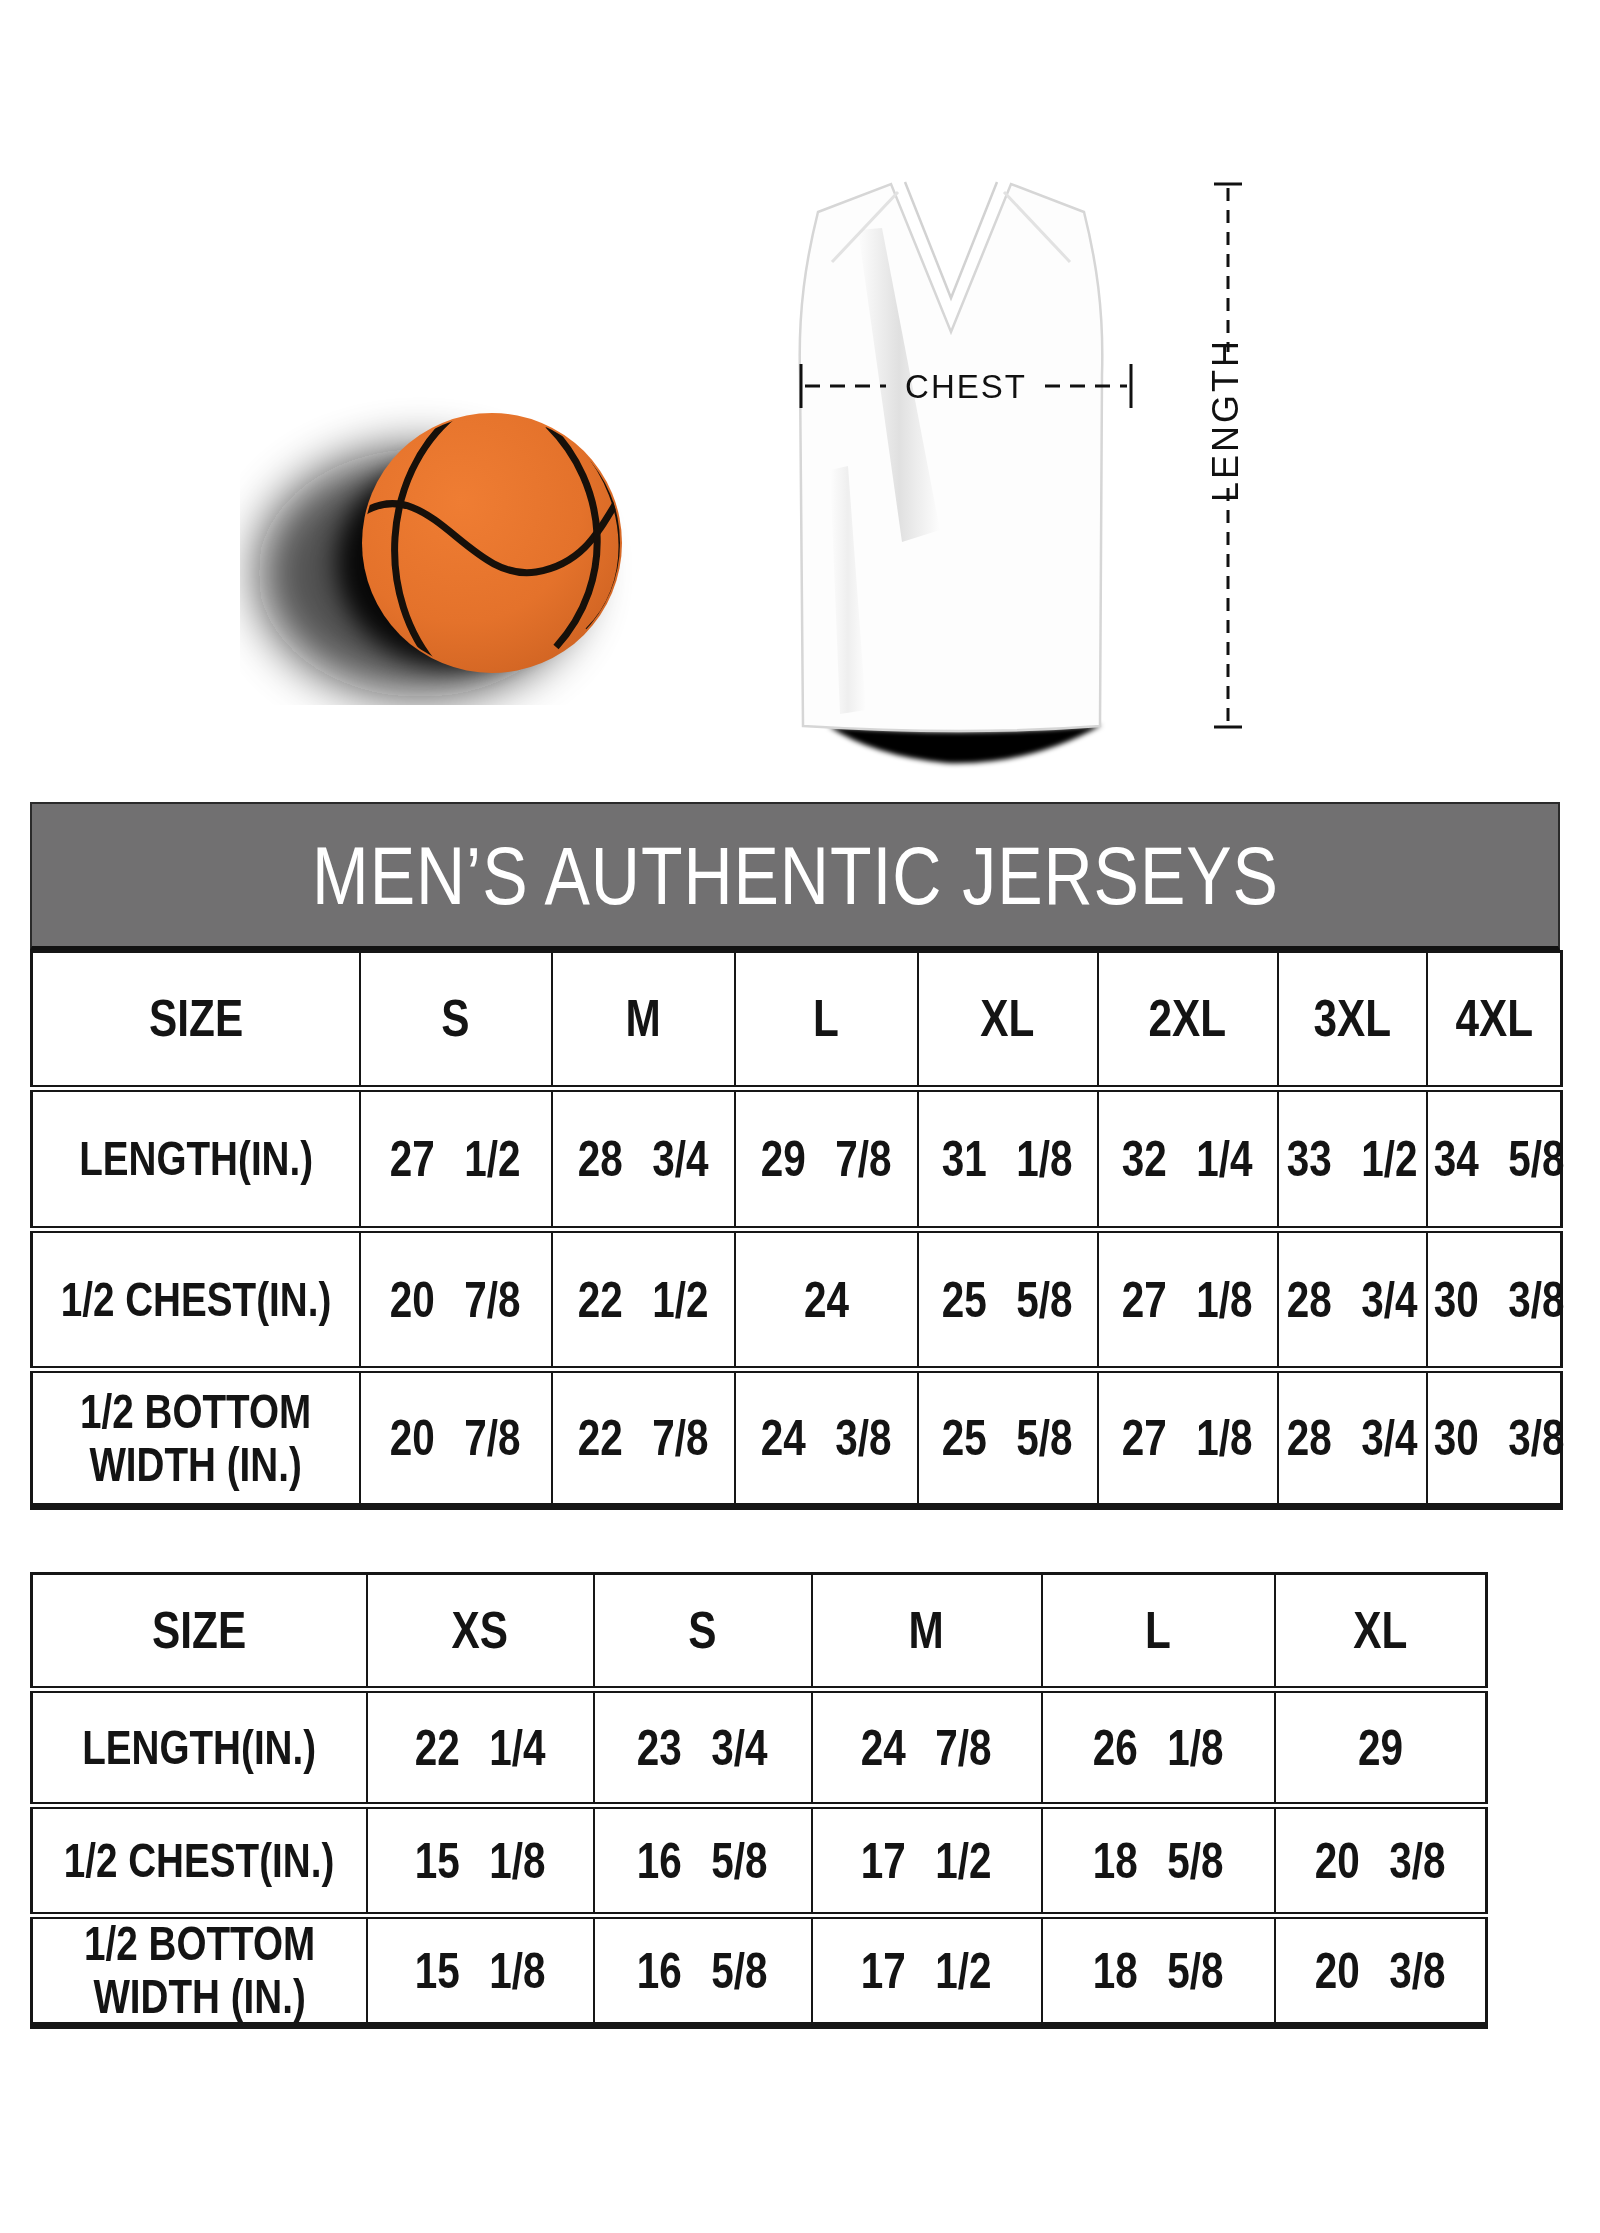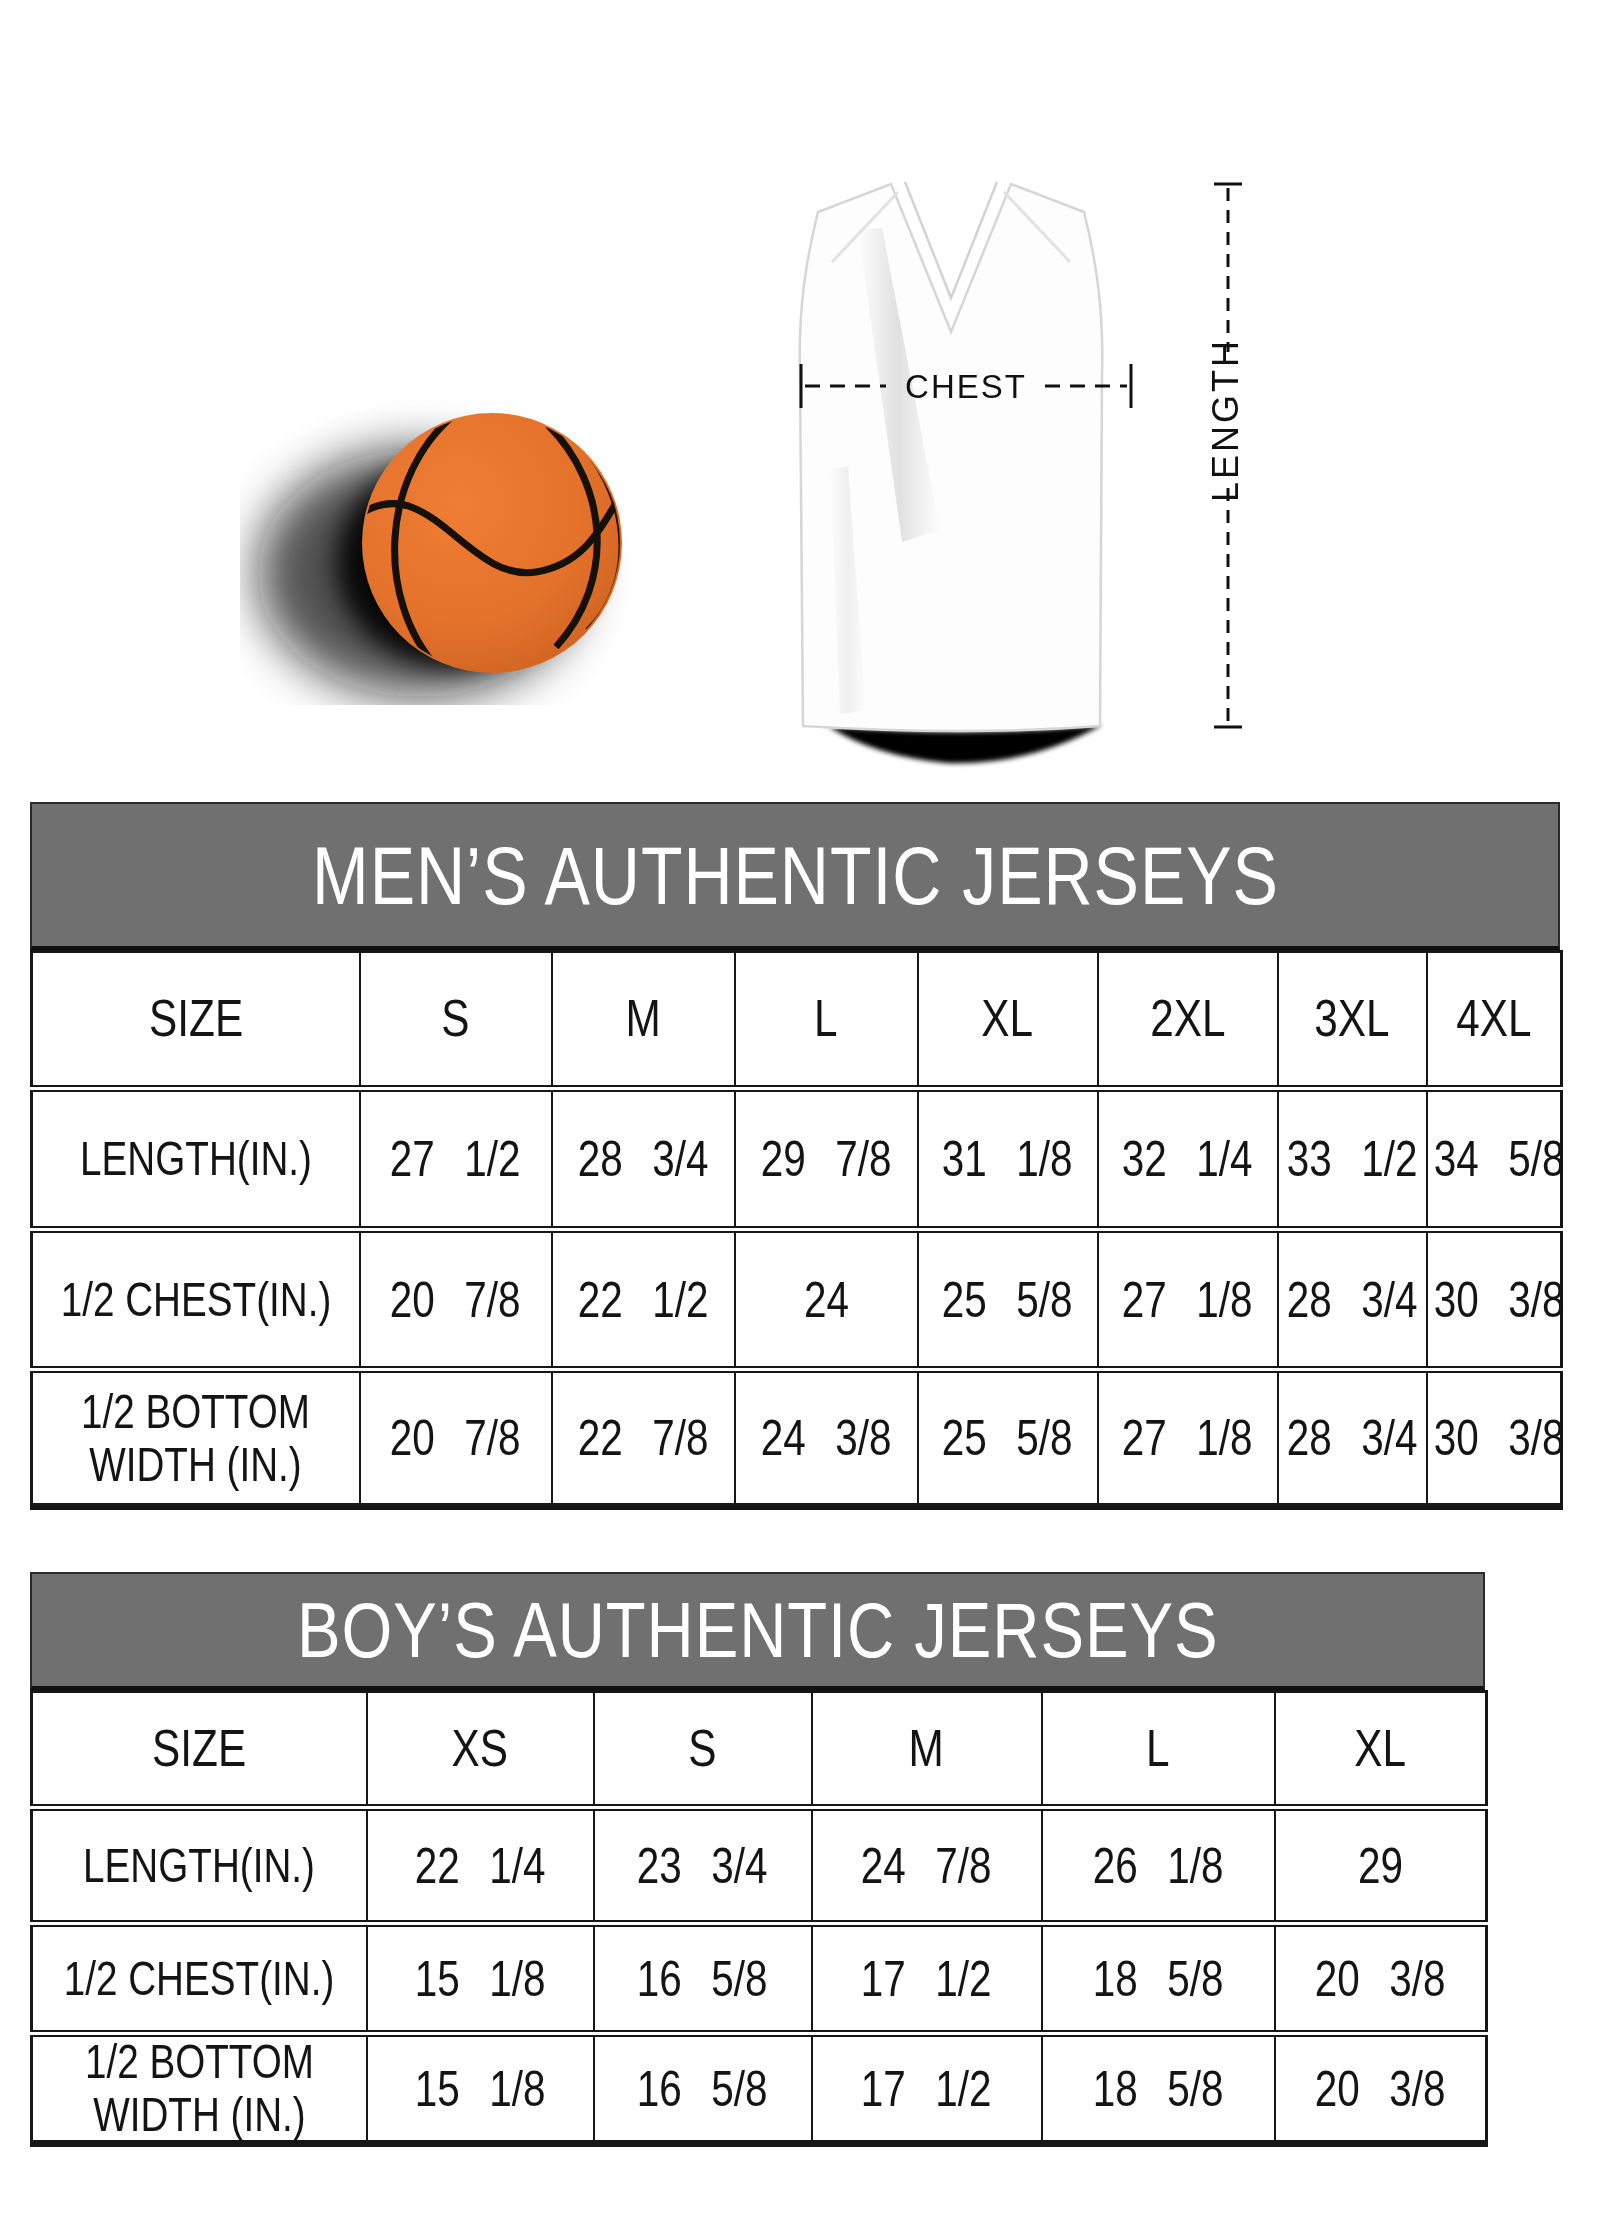--- a/index.html
+++ b/index.html
@@ -34,21 +34,21 @@
   #men-block .band .bt{font-size:74px;}
   #boys-block{top:1572px;width:1455px;}
   #boys-block .band{height:118px;}
   #boys-block .band .bt{font-size:71px;}
   table.size-table{
     border-collapse:collapse;table-layout:fixed;background:#fff;
     border:3px solid #161616;border-bottom:7px solid #161616;width:100%;
   }
   table.size-table td,table.size-table th{
     border-left:2px solid #161616;border-right:2px solid #161616;
-    text-align:center;vertical-align:middle;padding:0;font-weight:400;
+    text-align:center;vertical-align:middle;padding:0;font-weight:700;
   }
   table.size-table tr.sep td,table.size-table tr.sep th{
     border-top:7px double #161616;
   }
   .t{
     display:inline-block;transform:scale(0.92,1.14);transform-origin:center;
     white-space:nowrap;line-height:1.12;
   }
   .sz .t{font-size:46px;}
   .lbl .t{font-size:42px;}
@@ -203,23 +203,20 @@
         <td class="val"><span class="t">25 5/8</span></td>
         <td class="val"><span class="t">27 1/8</span></td>
         <td class="val"><span class="t">28 3/4</span></td>
         <td class="val"><span class="t">30 3/8</span></td>
       </tr>
     </tbody>
       </table>
   </div>
 
   <div class="tbl-block" id="boys-block">
-    <div class="band">
-      <span class="bt">BOY’S AUTHENTIC JERSEYS</span>
-    </div>
     <table class="size-table">
       <colgroup>
         <col style="width:335px">
           <col style="width:227px">
           <col style="width:218px">
         <col style="width:230px">
           <col style="width:233px">
           <col style="width:212px">
       </colgroup>
       <tbody>

